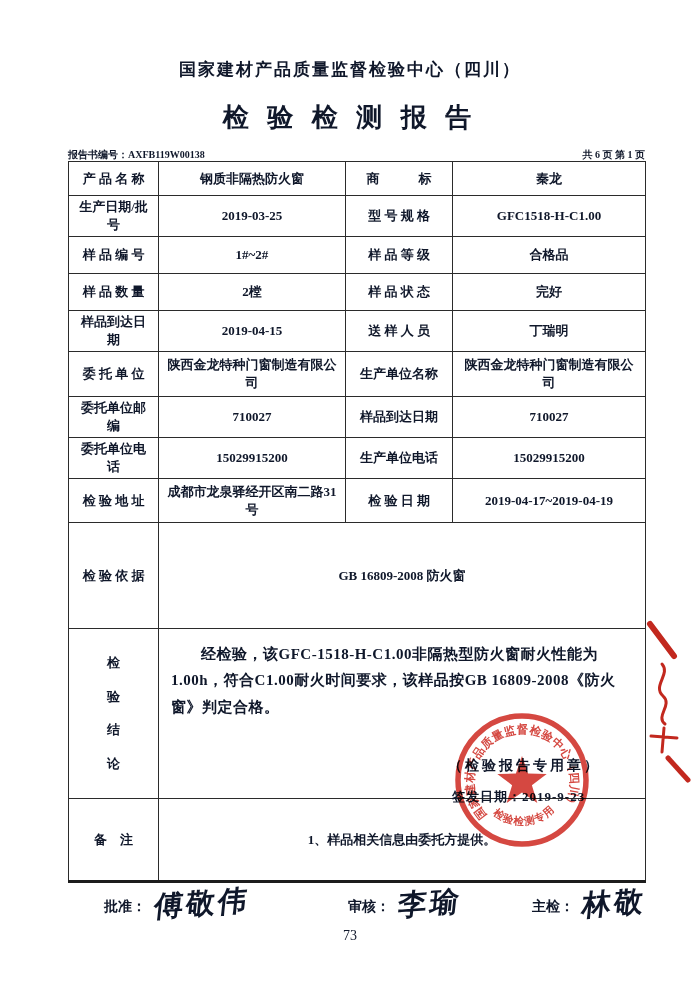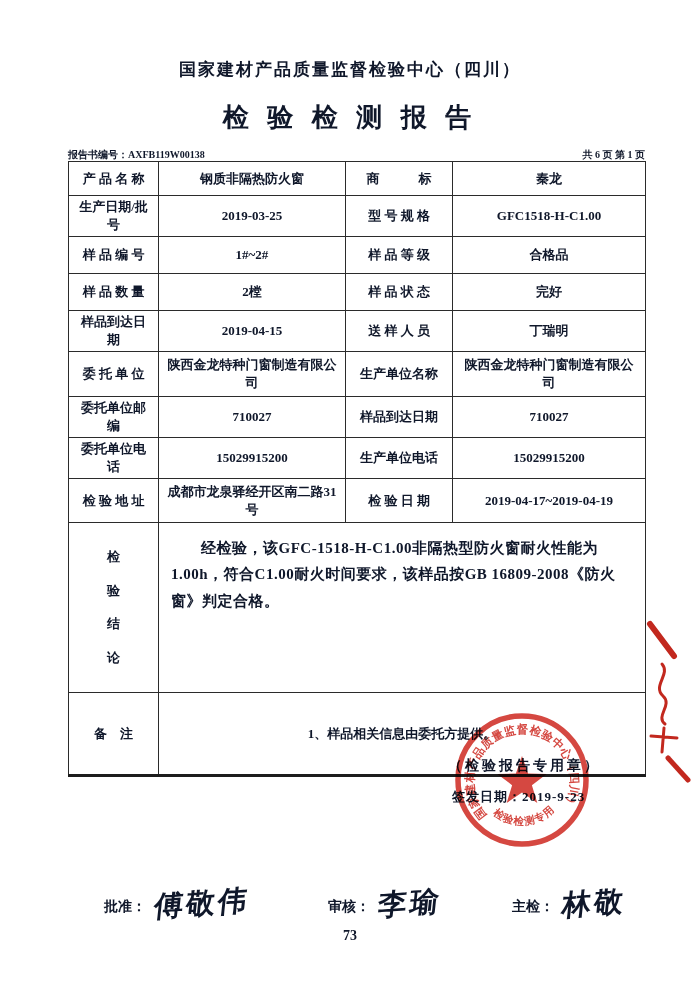--- a/index.html
+++ b/index.html
@@ -36,23 +36,23 @@
   .stamp{position:absolute;top:711px;left:453px;width:138px;height:138px;
     z-index:2;opacity:0.88;mix-blend-mode:multiply;}
   .red-margin-note{position:absolute;top:598px;left:636px;width:62px;
     height:192px;z-index:2;}
   .sign-row{position:absolute;top:884px;left:68px;width:577px;display:flex;
     align-items:flex-start;}
   .sign-group{display:flex;align-items:flex-start;}
   .sign-label{font-size:14px;font-weight:700;margin-top:14px;white-space:nowrap;}
   .sign-name{font-size:29px;font-weight:700;letter-spacing:3px;
     transform:rotate(-4deg) skewX(-10deg);margin-left:8px;white-space:nowrap;}
-  .sg1{margin-left:36px;} .sg2{margin-left:78px;} .sg3{margin-left:70px;}
+  .sg1{margin-left:36px;} .sg2{margin-left:98px;} .sg3{margin-left:70px;}
   .page-number{position:absolute;top:928px;left:0;width:700px;text-align:center;
-    font-size:14px;font-weight:700;}
+    font-size:14px;font-weight:400;}
 </style>
 </head>
 <body>
 
 <div id="page">
 
   <div class="org-title">国家建材产品质量监督检验中心（四川）</div>
   <div class="report-title">检 验 检 测 报 告</div>
 
   <div class="meta-line">
@@ -117,20 +117,24 @@
       <td class="val">15029915200</td>
       <td class="lbl">生产单位电话</td>
       <td class="val">15029915200</td>
     </tr>
     <tr class="r10">
       <td class="lbl">检 验 地 址</td>
       <td class="val">成都市龙泉驿经开区南二路31号</td>
       <td class="lbl">检 验 日 期</td>
       <td class="val">2019-04-17~2019-04-19</td>
     </tr>
+    <tr class="r11">
+      <td class="lbl">检 验 依 据</td>
+      <td class="val" colspan="3">GB 16809-2008 防火窗</td>
+    </tr>
     <tr class="r12">
       <td class="lbl">
         <div class="vlabel">
           <span>检</span>
           <span>验</span>
           <span>结</span>
           <span>论</span>
         </div>
       </td>
       <td class="conclusion-cell" colspan="3">

